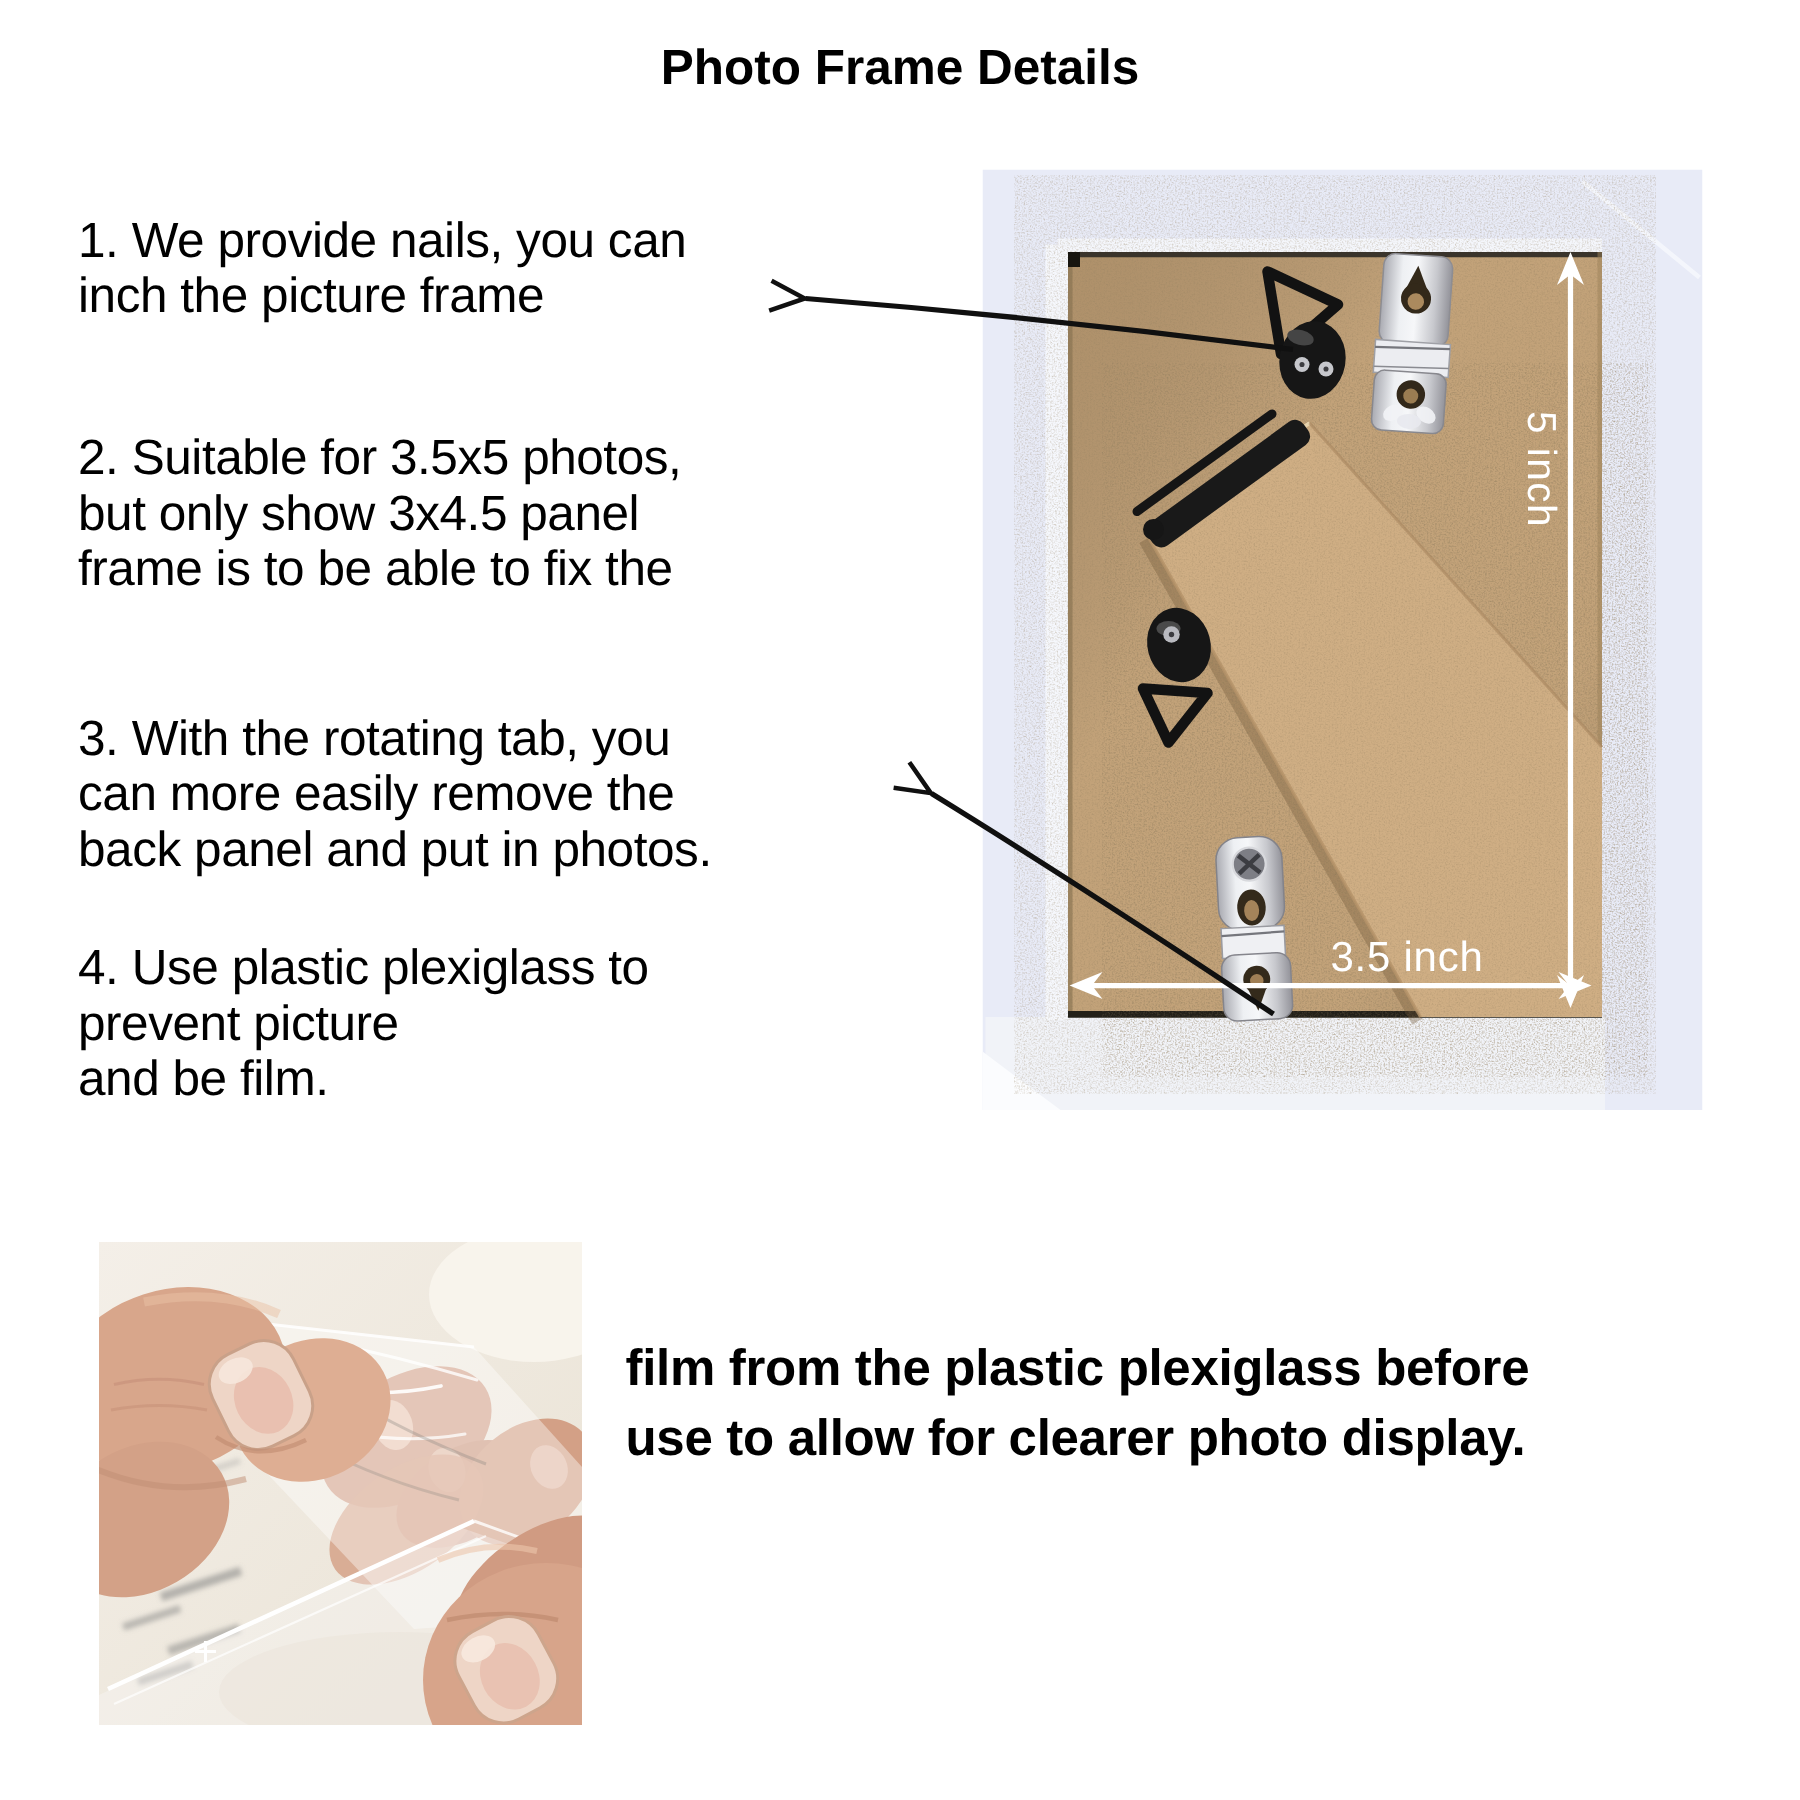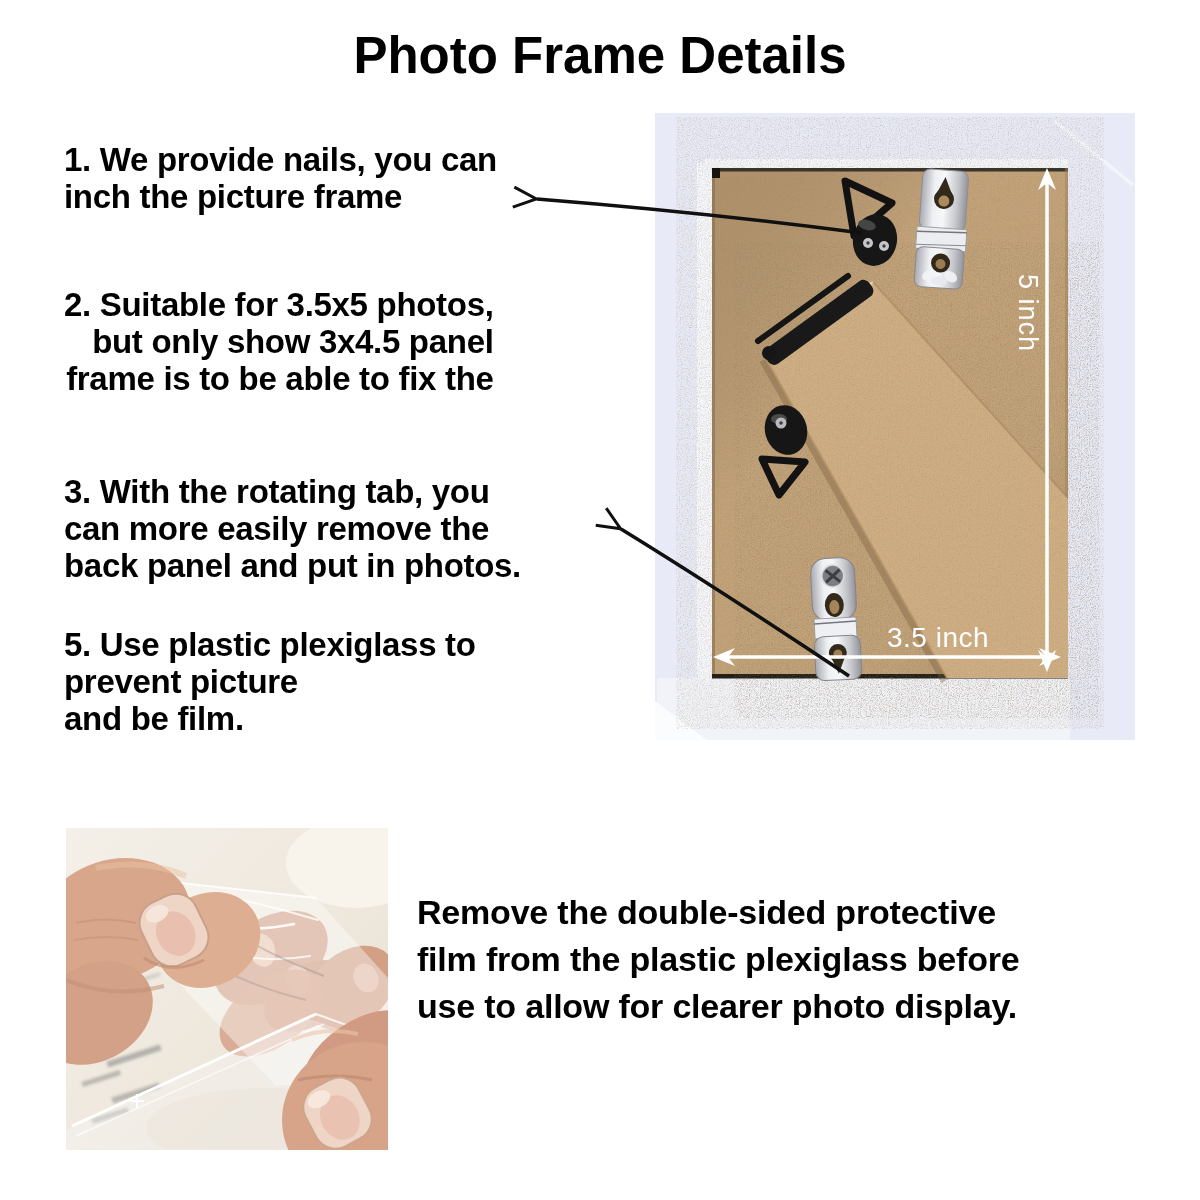--- a/index.html
+++ b/index.html
@@ -4,24 +4,24 @@
 <style>
   html,body{margin:0;padding:0;background:#fff;}
   .page{
     position:relative;width:1200px;height:1200px;overflow:hidden;
     background:var(--page_bg,#fff);
     font-family:"Liberation Sans","DejaVu Sans",sans-serif;
     color:var(--ink,#000);
   }
   .title{
     position:absolute;left:0;top:26px;width:1200px;margin:0;
-    text-align:center;font-size:51px;font-weight:700;letter-spacing:0;
-  }
-  .point{position:absolute;left:64px;font-size:33px;font-weight:700;line-height:37px;letter-spacing:-0.3px;}
-  .p1{top:141px;} .p2{top:286px;text-align:right;} .p3{top:473px;} .p4{top:626px;}
+    text-align:center;font-size:33px;font-weight:700;letter-spacing:0;
+  }
+  .point{position:absolute;left:52px;font-size:33px;font-weight:400;line-height:37px;letter-spacing:-0.3px;}
+  .p1{top:141px;} .p2{top:286px;} .p3{top:473px;} .p4{top:626px;}
   .film-note{
     position:absolute;left:417px;top:889px;width:740px;
     font-size:34px;font-weight:700;line-height:47px;letter-spacing:-0.2px;
   }
   .frame-photo{position:absolute;left:655px;top:113px;width:480px;height:627px;}
   .hands-photo{position:absolute;left:66px;top:828px;width:322px;height:322px;}
   .callouts{position:absolute;left:0;top:0;width:1200px;height:1200px;pointer-events:none;}
   svg text.dim{
     font-family:"Liberation Sans","DejaVu Sans",sans-serif;
     font-weight:400;fill:var(--dimension_white,#fff);
@@ -42,21 +42,21 @@
     <div>2. Suitable for 3.5x5 photos,</div>
     <div>but only show 3x4.5 panel</div>
     <div>frame is to be able to fix the</div>
   </div>
   <div class="point p3">
     <div>3. With the rotating tab, you</div>
     <div>can more easily remove the</div>
     <div>back panel and put in photos.</div>
   </div>
   <div class="point p4">
-    <div>5. Use plastic plexiglass to</div>
+    <div>4. Use plastic plexiglass to</div>
     <div>prevent picture</div>
     <div>and be film.</div>
   </div>
 
   <svg class="frame-photo" viewBox="0 0 480 627">
     <defs>
       <linearGradient id="metalV" x1="0" y1="0" x2="1" y2="0">
         <stop offset="0" stop-color="#a9aab1"></stop>
           <stop offset="0.28" stop-color="#eef0f3"></stop>
         <stop offset="0.5" stop-color="#f6f7f9"></stop>
@@ -254,18 +254,17 @@
     <defs>
       <marker id="vee" markerUnits="userSpaceOnUse" markerWidth="30" markerHeight="26" refX="2.5" refY="13" orient="auto">
         <path d="M26,3 L3,13 L26,23" fill="none" stroke="var(--arrow)" stroke-width="3"></path>
       </marker>
     </defs>
     <path d="M862,233 Q700,212 537,199" fill="none" stroke="var(--arrow)" stroke-width="3.5" marker-end="url(#vee)"></path>
     <path d="M849,676 Q720,590 621,529" fill="none" stroke="var(--arrow)" stroke-width="3.5" marker-end="url(#vee)"></path>
   </svg>
 
   <div class="film-note">
-    <div>Remove the double-sided protective</div>
     <div>film from the plastic plexiglass before</div>
     <div>use to allow for clearer photo display.</div>
   </div>
 
 </div>
 
 </body></html>

